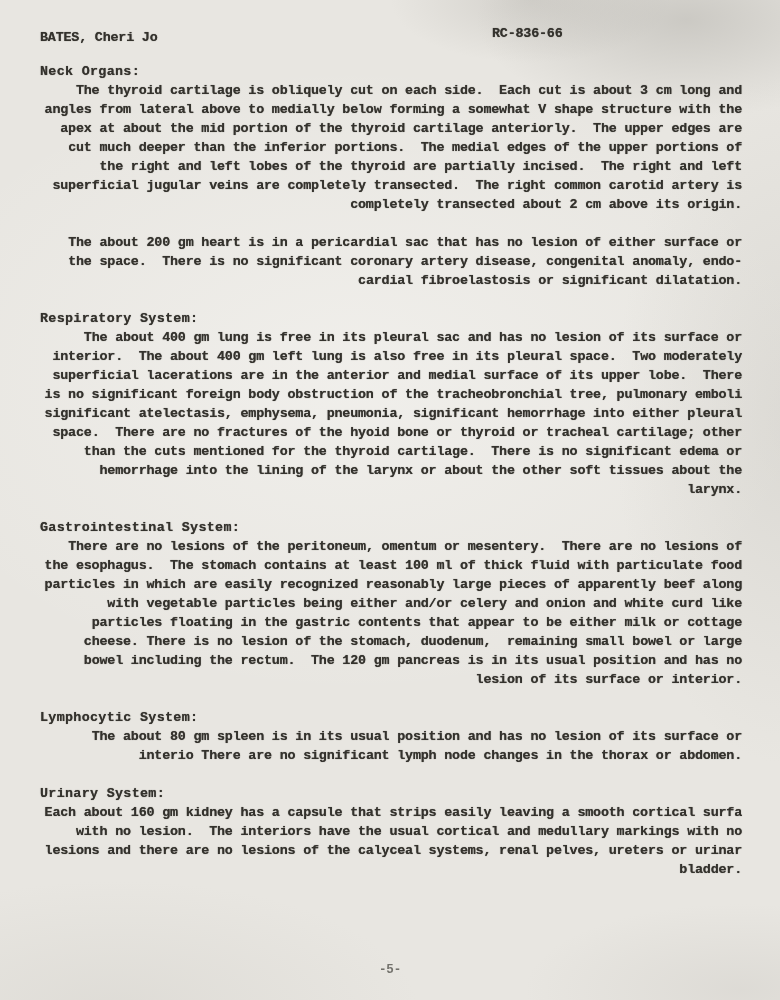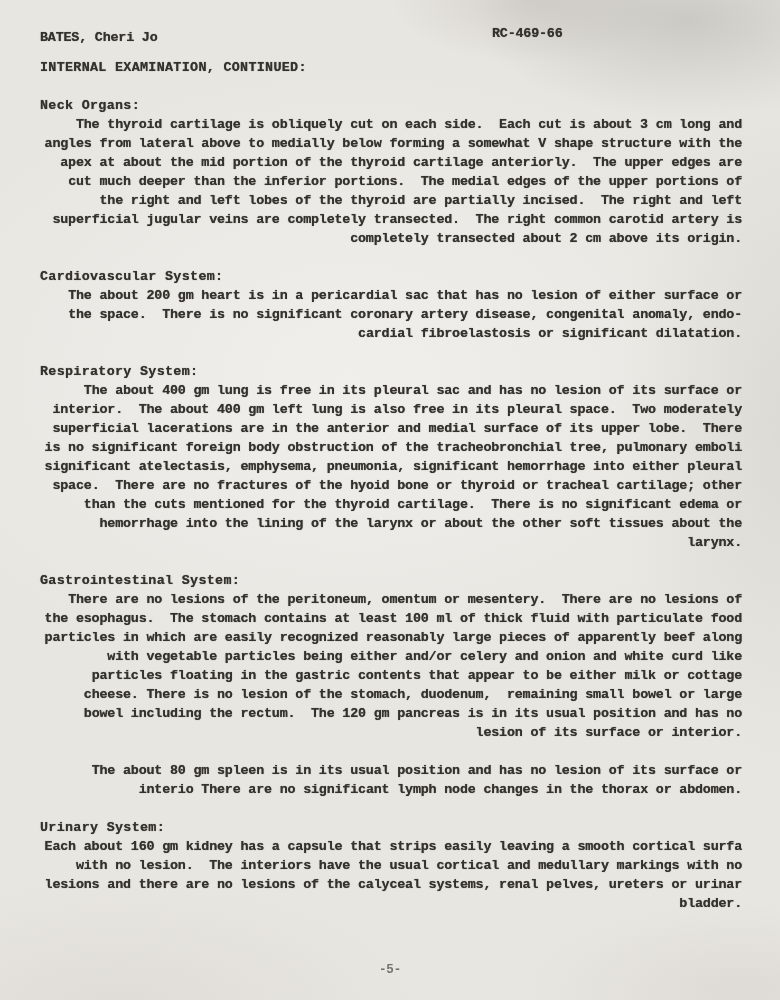--- a/index.html
+++ b/index.html
@@ -58,49 +58,48 @@
     font-size: 12.5px;
   }
 </style>
 </head>
 <body>
 
 <div class="scan-page">
 
   <div class="doc-header">
     <span class="name">BATES, Cheri Jo</span>
-    <span class="case">RC-469-66</span>
+    <span class="case">RC-836-66</span>
   </div>
 
-  <div class="doc-title">INTERNAL EXAMINATION, CONTINUED:</div>
 
   <div class="section">
     <div class="section-heading">Neck Organs:</div>
     <div class="section-body">The thyroid cartilage is obliquely cut on each side.  Each cut is about 3 cm long and angles from lateral above to medially below forming a somewhat V shape structure with the apex at about the mid portion of the thyroid cartilage anteriorly.  The upper edges are cut much deeper than the inferior portions.  The medial edges of the upper portions of the right and left lobes of the thyroid are partially incised.  The right and left superficial jugular veins are completely transected.  The right common carotid artery is completely transected about 2 cm above its origin.</div>
   </div>
 
   <div class="section">
-    <div class="section-heading">Cardiovascular System:</div>
     <div class="section-body">The about 200 gm heart is in a pericardial sac that has no lesion of either surface or the space.  There is no significant coronary artery disease, congenital anomaly, endo-cardial fibroelastosis or significant dilatation.</div>
   </div>
 
   <div class="section">
     <div class="section-heading">Respiratory System:</div>
     <div class="section-body">The about 400 gm lung is free in its pleural sac and has no lesion of its surface or interior.  The about 400 gm left lung is also free in its pleural space.  Two moderately superficial lacerations are in the anterior and medial surface of its upper lobe.  There is no significant foreign body obstruction of the tracheobronchial tree, pulmonary emboli significant atelectasis, emphysema, pneumonia, significant hemorrhage into either pleural space.  There are no fractures of the hyoid bone or thyroid or tracheal cartilage; other than the cuts mentioned for the thyroid cartilage.  There is no significant edema or hemorrhage into the lining of the larynx or about the other soft tissues about the larynx.</div>
   </div>
 
   <div class="section">
     <div class="section-heading">Gastrointestinal System:</div>
     <div class="section-body">There are no lesions of the peritoneum, omentum or mesentery.  There are no lesions of the esophagus.  The stomach contains at least 100 ml of thick fluid with particulate food particles in which are easily recognized reasonably large pieces of apparently beef along with vegetable particles being either and/or celery and onion and white curd like particles floating in the gastric contents that appear to be either milk or cottage cheese. There is no lesion of the stomach, duodenum,  remaining small bowel or large bowel including the rectum.  The 120 gm pancreas is in its usual position and has no lesion of its surface or interior.</div>
   </div>
 
   <div class="section">
   </div>
 
   <div class="section">
+    <div class="section-heading">Lymphocytic System:</div>
     <div class="section-body">The about 80 gm spleen is in its usual position and has no lesion of its surface or interio There are no significant lymph node changes in the thorax or abdomen.</div>
   </div>
 
   <div class="section">
     <div class="section-heading">Urinary System:</div>
     <div class="section-body">Each about 160 gm kidney has a capsule that strips easily leaving a smooth cortical surfa with no lesion.  The interiors have the usual cortical and medullary markings with no lesions and there are no lesions of the calyceal systems, renal pelves, ureters or urinar bladder.</div>
   </div>
 
   <div class="page-number">-5-</div>
 

